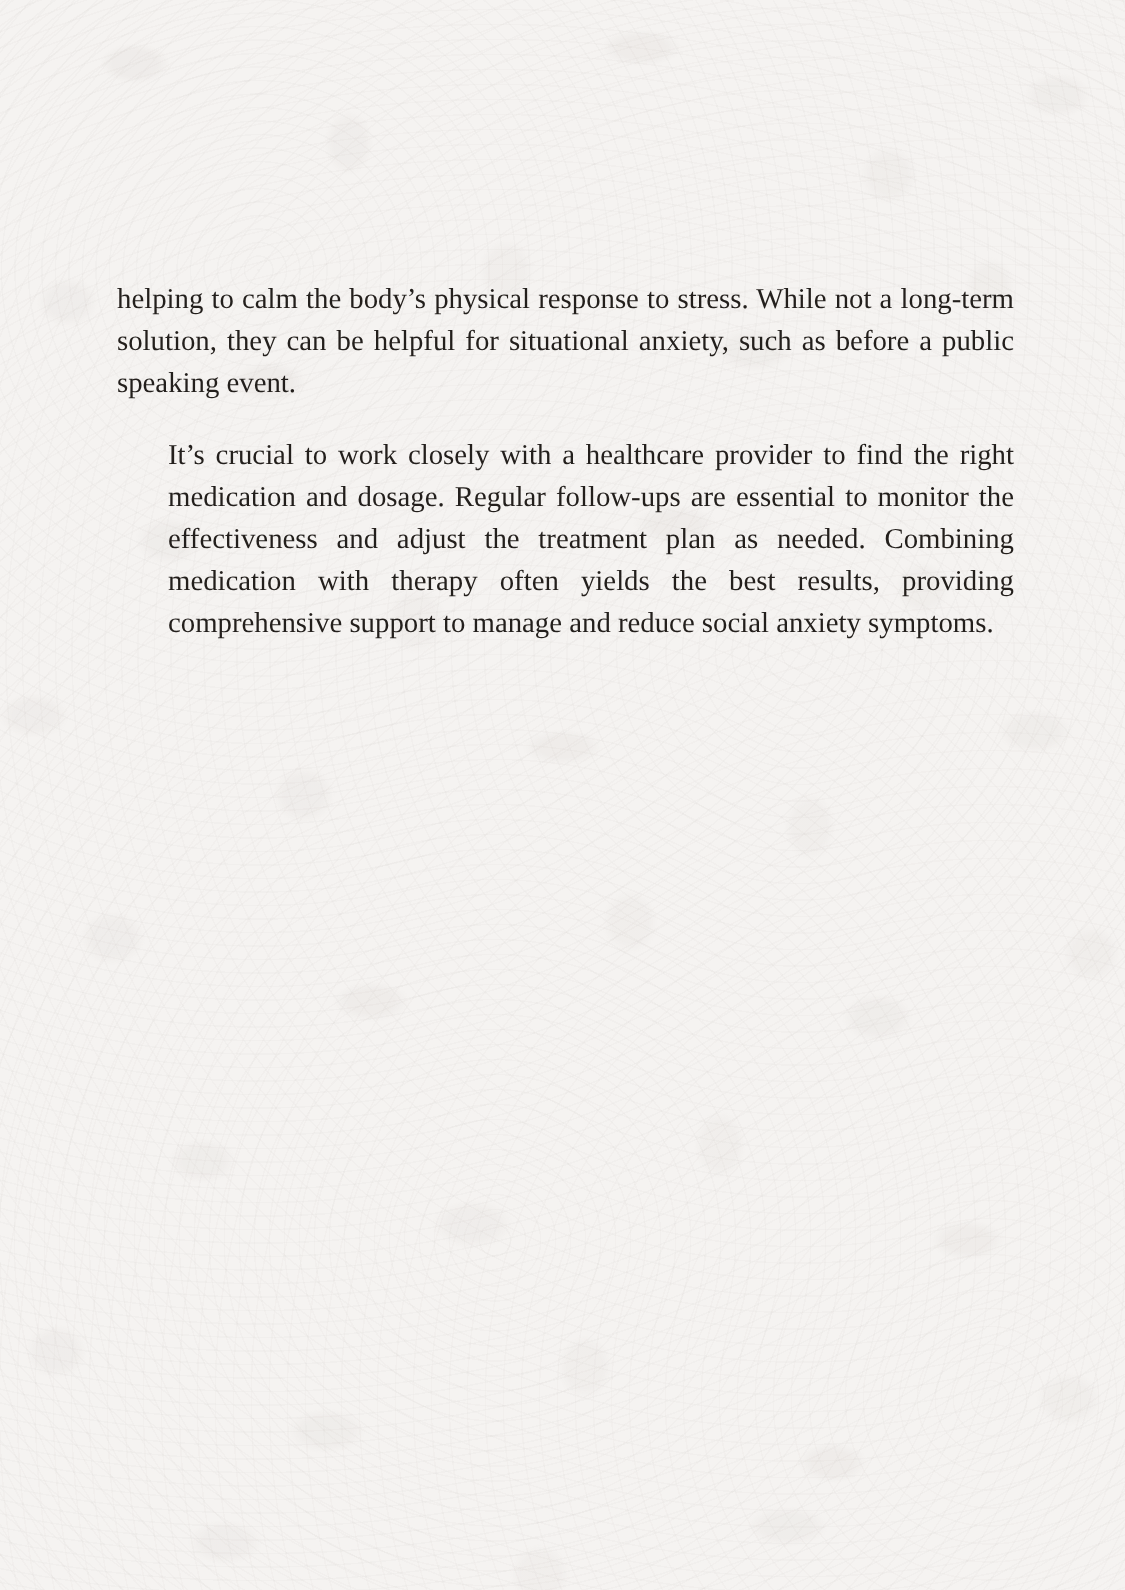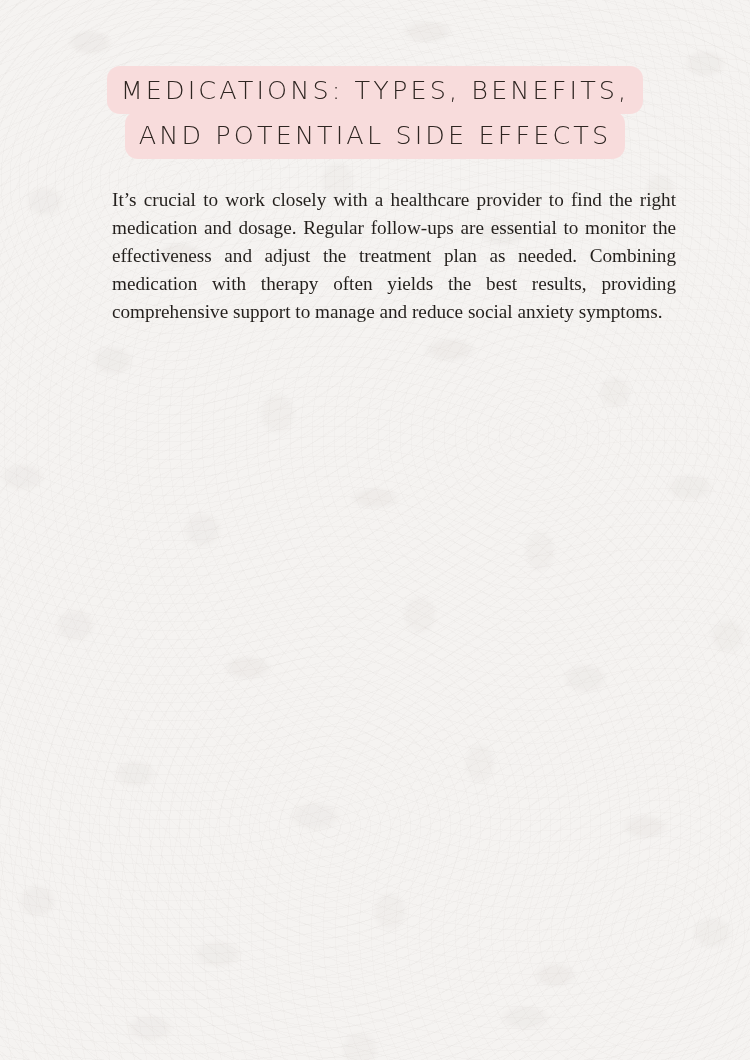--- a/index.html
+++ b/index.html
@@ -130,22 +130,19 @@
   }
 </style>
 </head>
 <body>
 
 <div class="page">
 
   <div class="paper-texture"></div>
   <div class="paper-texture-fine"></div>
 
-  <div class="title-block">
-    <h1 style="margin:0;font-weight:300;"><span class="title-text">MEDICATIONS: TYPES, BENEFITS,
-AND POTENTIAL SIDE EFFECTS</span></h1>
-  </div>
 
   <div class="body-copy">
+    <p class="body-paragraph">helping to calm the body’s physical response to stress. While not a long-term solution, they can be helpful for situational anxiety, such as before a public speaking event.</p>
     <p class="body-paragraph">It’s crucial to work closely with a healthcare provider to find the right medication and dosage. Regular follow-ups are essential to monitor the effectiveness and adjust the treatment plan as needed. Combining medication with therapy often yields the best results, providing comprehensive support to manage and reduce social anxiety symptoms.</p>
   </div>
 
 </div>
 
 </body></html>

